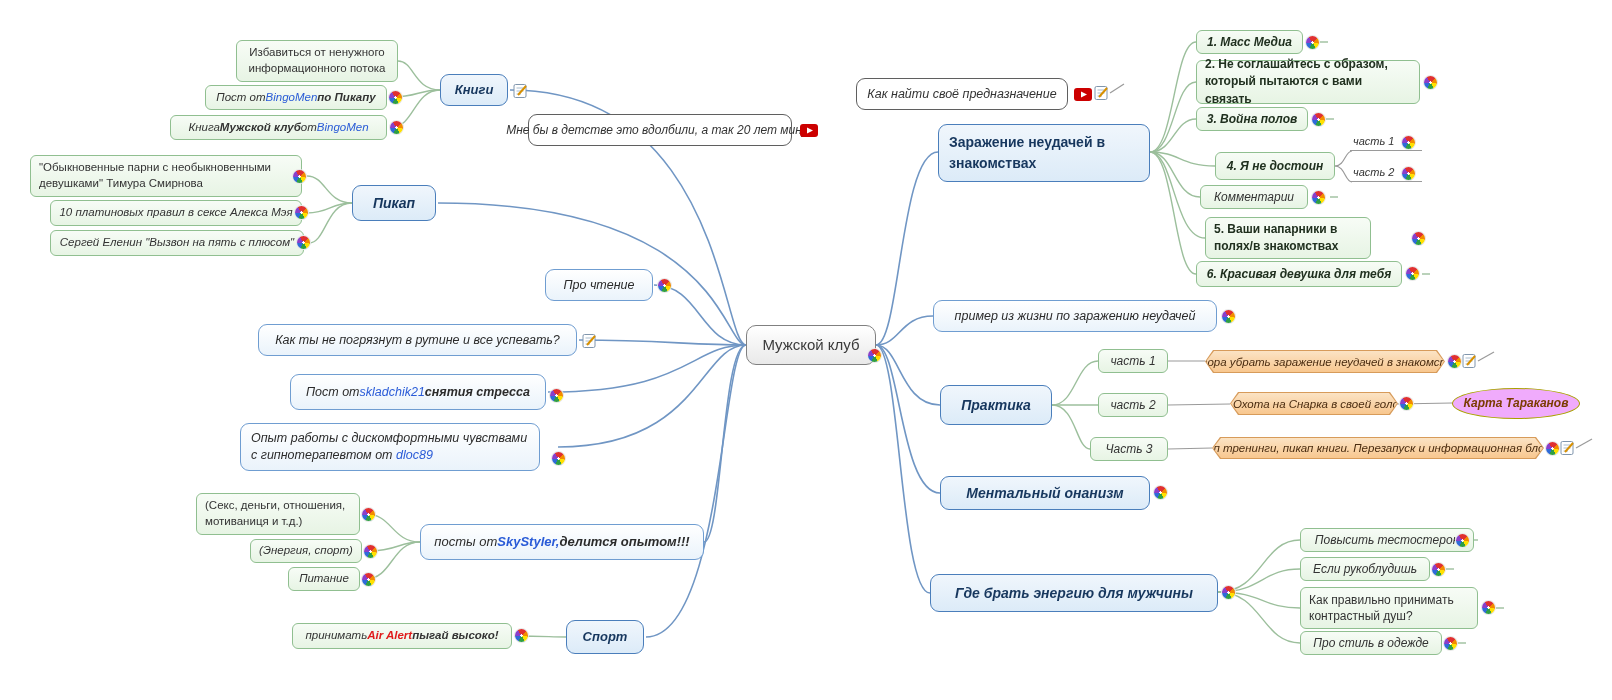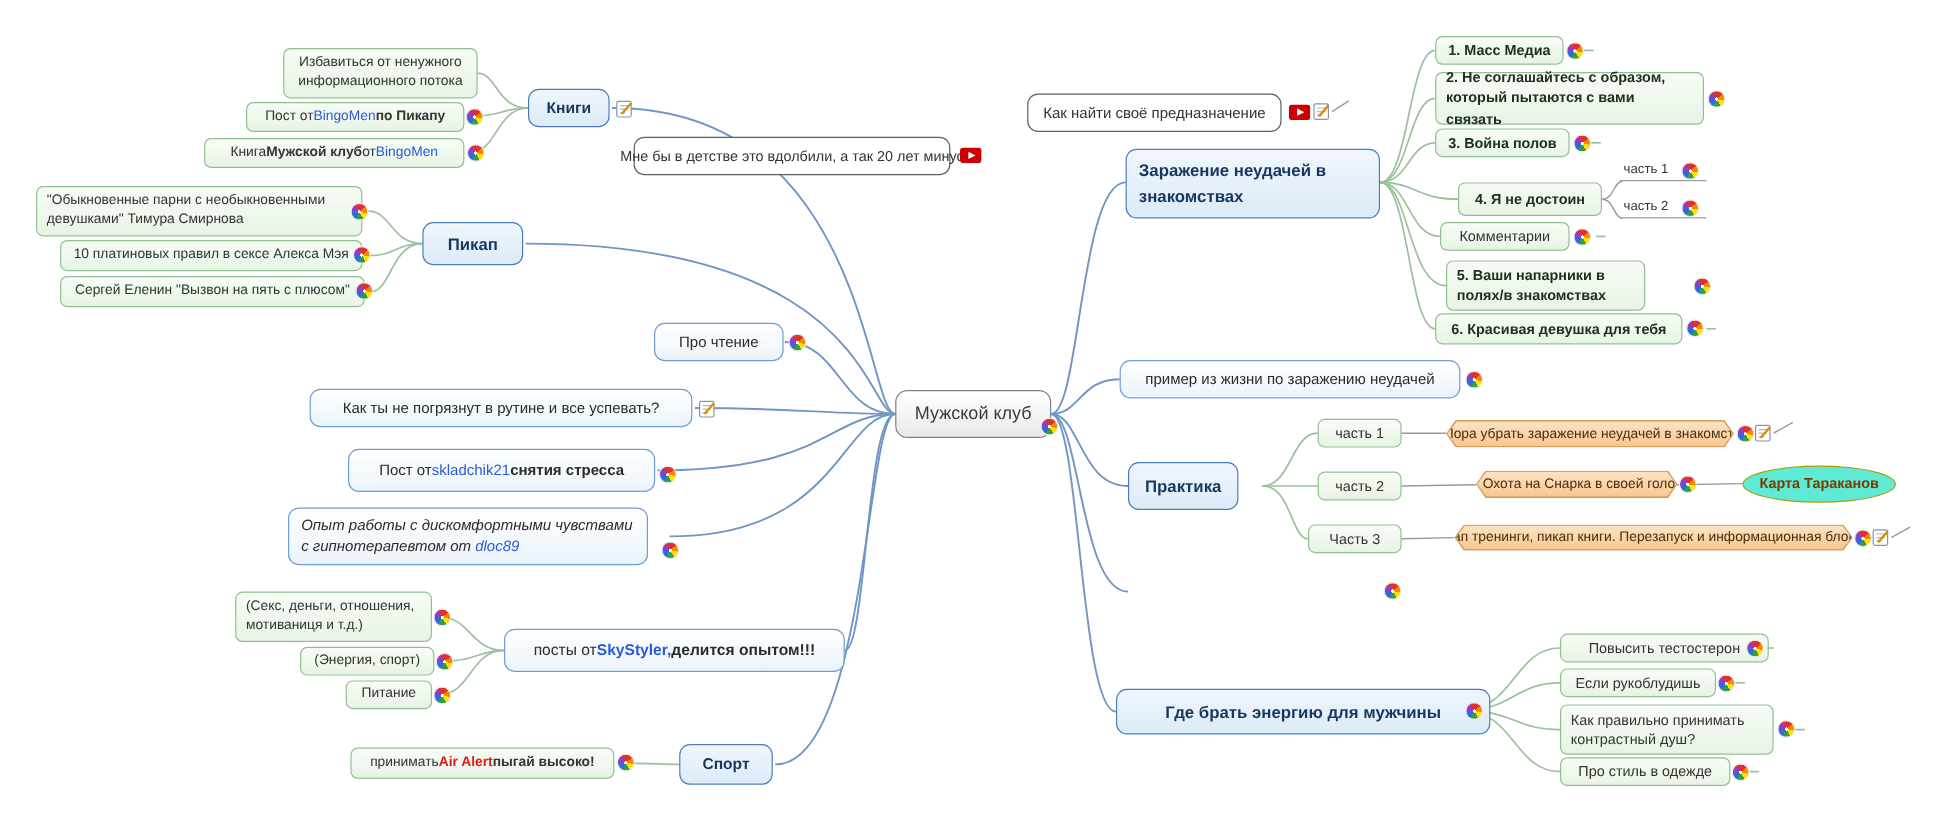--- a/index.html
+++ b/index.html
@@ -11,39 +11,39 @@
   .ta-l{justify-content:flex-start;text-align:left;}
   .green{background:linear-gradient(#f7fcf6,#e7f4e4);border:1px solid #90bf90;border-radius:6px;padding:2px 8px;}
   .green-b{font-weight:bold;color:#20301f;font-size:12px;}
   .blue-main{background:linear-gradient(#f0f6fc,#dcebf8);border:1.5px solid #4a7ebb;border-radius:9px;
              font-weight:bold;color:#17375e;font-size:14px;padding:3px 10px;}
   .blue-sub{background:linear-gradient(#ffffff,#eaf3fb);border:1px solid #6f9dd1;border-radius:9px;
             font-size:12.5px;color:#2b2b2b;padding:3px 10px;align-items:center;}
   .float-node{background:#fff;border:1.5px solid #5f5f5f;border-radius:9px;font-size:12px;color:#333;padding:3px 10px;}
   .central{background:linear-gradient(#ffffff,#e9e9e9);border:1.5px solid #808080;border-radius:10px;
            font-size:15px;color:#3a3a3a;padding:4px 12px;}
-  .ellipse{background:#5eead4;border:1.5px solid #a8a000;border-radius:50%;
+  .ellipse{background:#f0abfc;border:1.5px solid #a8a000;border-radius:50%;
            font-weight:bold;font-size:12px;color:#7a3b00;}
   .chast-line{border-bottom:1.2px solid #9a9a9a;font-size:11px;color:#333;justify-content:flex-start;
               padding-left:3px;background:transparent;}
   .hexwrap{position:absolute;}
   .hex-border,.hex-fill{position:absolute;clip-path:polygon(8px 0,calc(100% - 8px) 0,100% 50%,calc(100% - 8px) 100%,8px 100%,0 50%);}
   .hex-border{left:0;top:0;right:0;bottom:0;background:#d79b5a;}
   .hex-fill{left:1px;top:1px;right:1px;bottom:1px;background:linear-gradient(#fbe3c4,#f8c78f);
             display:flex;align-items:center;justify-content:center;gap:4px;font-size:11.5px;color:#4a2c10;}
   .link{color:#2a5bd7;}
   .bold{font-weight:bold;}
   .red{color:#e01b1b;font-weight:bold;}
   .ital{font-style:italic;}
   .rainbow{position:absolute;width:13px;height:13px;border-radius:50%;
            background:radial-gradient(circle at 50% 50%,#ffffff 0 14%,rgba(255,255,255,0) 15%),
            conic-gradient(#e03030 0 14%,#f28a00 14% 28%,#ffe000 28% 42%,#2f9e44 42% 58%,#2f6bd8 58% 74%,#8a3fc9 74% 90%,#e03030 90% 100%);
            box-shadow:0 0 0 1px #e8e8e8;}
   .icn{position:absolute;display:block;}
-  .nowrap{white-space:nowrap;}
+  .nowrap{white-space:nowrap;font-style:italic;}
 </style>
 </head>
 <body>
 
 <div id="canvas">
 
 <svg id="wires" width="1612" height="700">
   <g fill="none" stroke="#7096c4" stroke-width="1.6">
     <path d="M 746 345 C 722 345 722 90 510 90"></path>
     <path d="M 746 345 C 722 345 722 203 438 203"></path>
@@ -299,21 +299,21 @@
 <div class="node green green-b nowrap" style="left:1196px;top:261px;width:206px;height:26px">
   <span>6. Красивая девушка для тебя</span>
 </div>
 <span class="rainbow icn" style="left:1406px;top:267px"></span>
 
 <div class="node blue-sub nowrap" style="left:933px;top:300px;width:284px;height:32px">
   <span>пример из жизни по заражению неудачей</span>
 </div>
 <span class="rainbow icn" style="left:1222px;top:310px"></span>
 
-<div class="node blue-main nowrap" style="left:940px;top:385px;width:92px;height:40px">
+<div class="node blue-main nowrap" style="left:940px;top:385px;width:112px;height:40px">
   <span>Практика</span>
 </div>
 
 <div class="node green nowrap" style="left:1098px;top:349px;width:70px;height:24px;font-size:12px">
   <span>часть 1</span>
 </div>
 <div class="node green nowrap" style="left:1098px;top:393px;width:70px;height:24px;font-size:12px">
   <span>часть 2</span>
 </div>
 <div class="node green nowrap" style="left:1090px;top:437px;width:78px;height:24px;font-size:12px">
@@ -373,23 +373,26 @@
 <span class="icn" style="left:1560px;top:440px">
   <svg width="15" height="16">
         <rect x="1" y="1.5" width="12" height="13" rx="1.5" fill="#fff" stroke="#8096ad"></rect>
         <line x1="3.5" y1="5" x2="10.5" y2="5" stroke="#a9bccd"></line>
         <line x1="3.5" y1="8" x2="10.5" y2="8" stroke="#a9bccd"></line>
         <line x1="3.5" y1="11" x2="8" y2="11" stroke="#a9bccd"></line>
         <line x1="5" y1="12" x2="13" y2="3" stroke="#d89000" stroke-width="2"></line>
       </svg>
 </span>
 
+<div class="node blue-main nowrap" style="left:940px;top:476px;width:210px;height:34px">
+  <span>Ментальный онанизм</span>
+</div>
 <span class="rainbow icn" style="left:1154px;top:486px"></span>
 
-<div class="node blue-main nowrap" style="left:930px;top:574px;width:312px;height:38px">
+<div class="node blue-main nowrap" style="left:930px;top:574px;width:288px;height:38px">
   <span>Где брать энергию для мужчины</span>
 </div>
 <span class="rainbow icn" style="left:1222px;top:586px"></span>
 
 <div class="node green nowrap" style="left:1300px;top:528px;width:174px;height:24px;font-size:12px">
   <span>Повысить тестостерон</span>
 </div>
 <span class="rainbow icn" style="left:1456px;top:534px"></span>
 
 <div class="node green nowrap" style="left:1300px;top:557px;width:130px;height:24px;font-size:12px">

